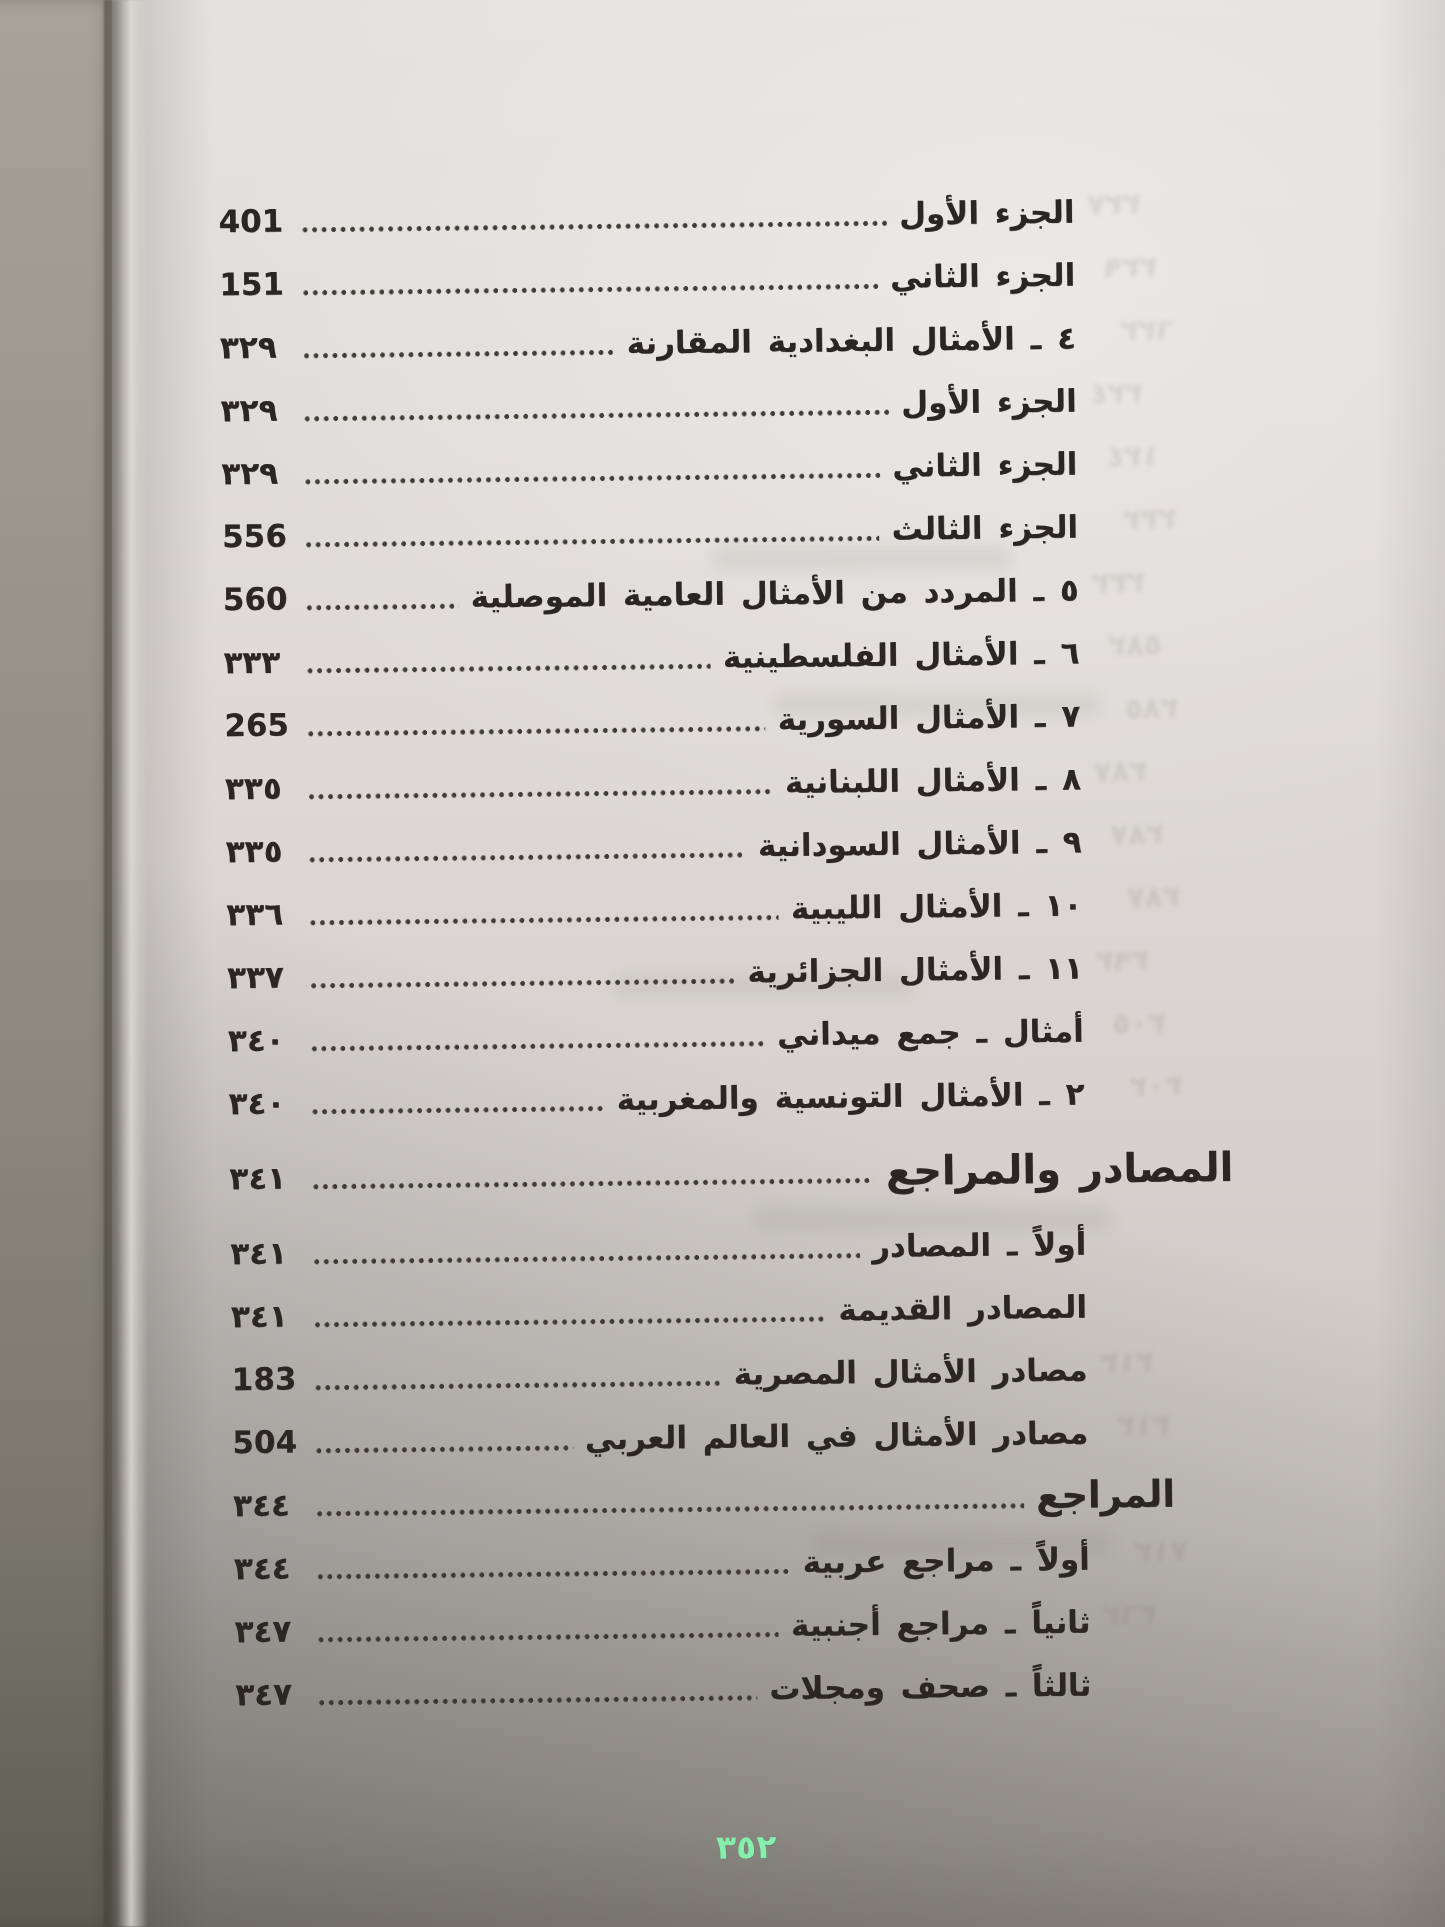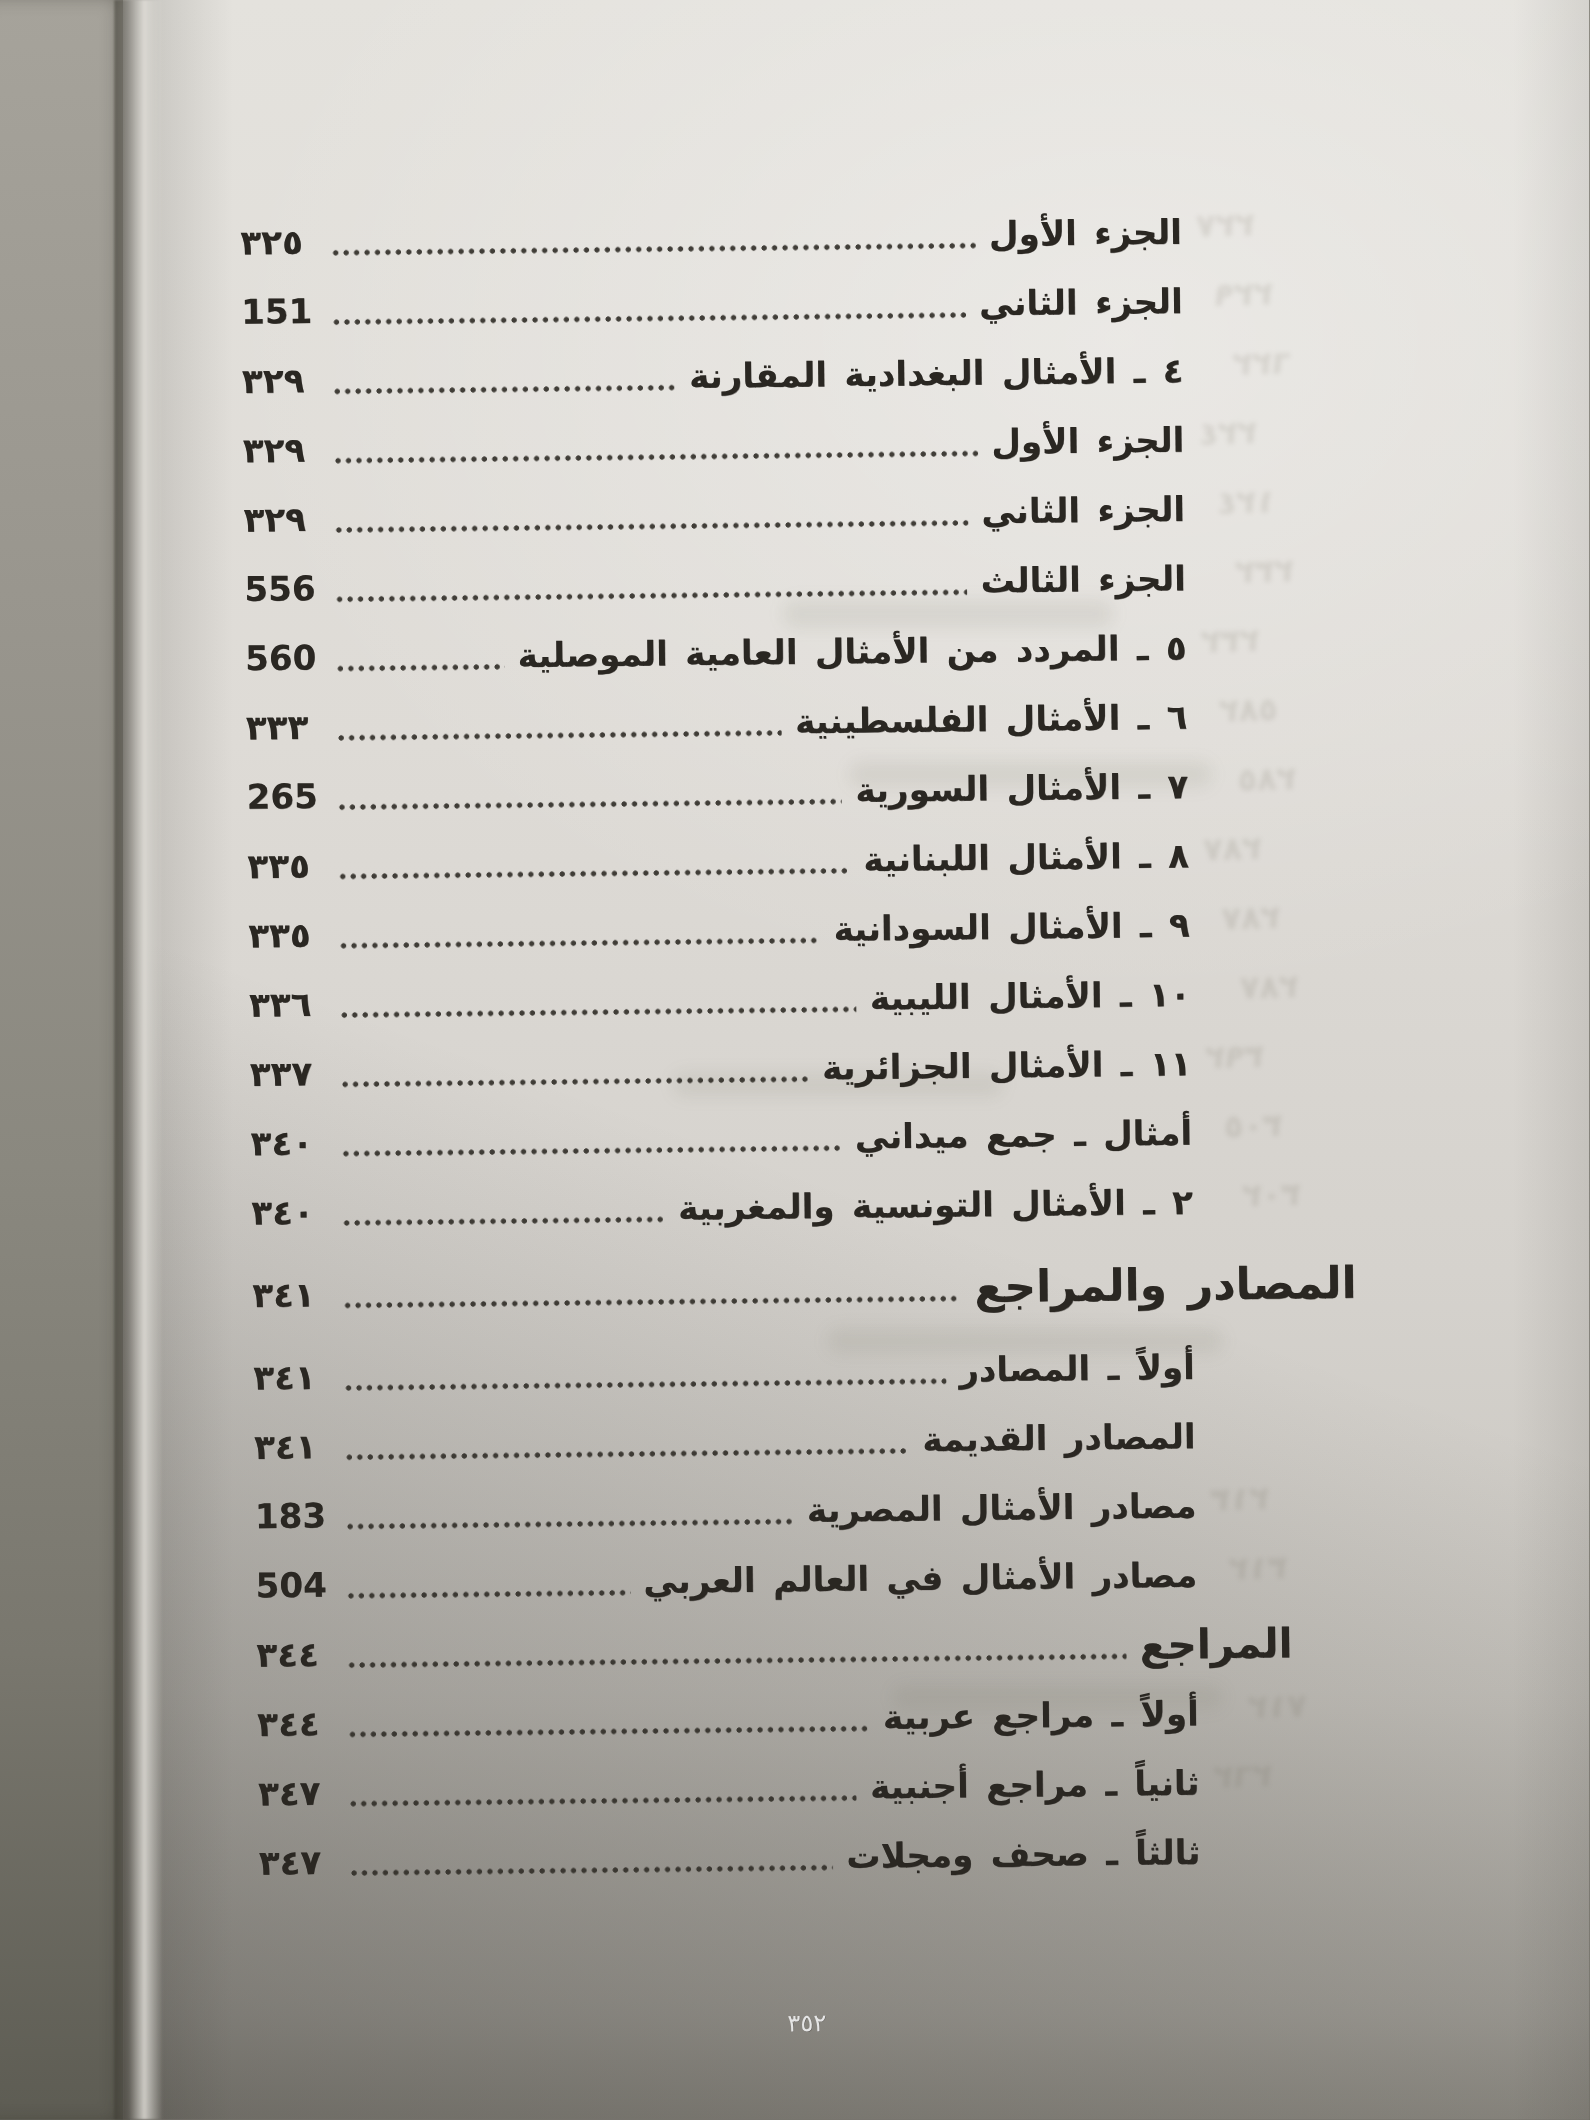--- a/index.html
+++ b/index.html
@@ -51,21 +51,21 @@
     flex:1 1 auto;height:9px;margin:0 12px;transform:translateY(10px);
     background-image:radial-gradient(circle at 4.5px 4.5px,rgba(50,47,41,.92) 2.1px,rgba(50,47,41,0) 2.7px);
     background-size:9.5px 9px;background-repeat:repeat-x;background-position:left center;
     min-width:12px;
   }
   .num{flex:0 0 70px;font-size:31px;text-align:left;direction:ltr;}
 
   
   .folio{
     position:absolute;top:1828px;left:706px;
-    font-size:22px;font-weight:400;color:#e5e5e5;
+    font-size:33px;font-weight:700;color:#86efac;
     text-shadow:.3px .3px .5px rgba(35,32,28,.45);
   }
 
   
   .ghost{
     position:absolute;font-size:29px;font-weight:700;
     color:rgba(104,98,82,.55);opacity:.27;filter:blur(2.2px);
     transform:scaleX(-1) rotate(1deg);direction:ltr;
   }
   .smudge{position:absolute;background:rgba(110,104,88,.10);filter:blur(7px);border-radius:12px;}
@@ -87,21 +87,21 @@
     <div class="smudge s4"></div>
     <div class="smudge s5"></div>
   </div>
   <div class="sliver"></div>
 
   <div class="ink">
     <div class="toc">
         <div class="row">
     <span class="title">الجزء الأول</span>
     <span class="leader"></span>
-    <span class="num">٣٢٥</span>
+    <span class="num">401</span>
   </div>
         <div class="row">
     <span class="title">الجزء الثاني</span>
     <span class="leader"></span>
     <span class="num">151</span>
   </div>
         <div class="row">
     <span class="title">٤ ـ الأمثال البغدادية المقارنة</span>
     <span class="leader"></span>
     <span class="num">٣٢٩</span>

